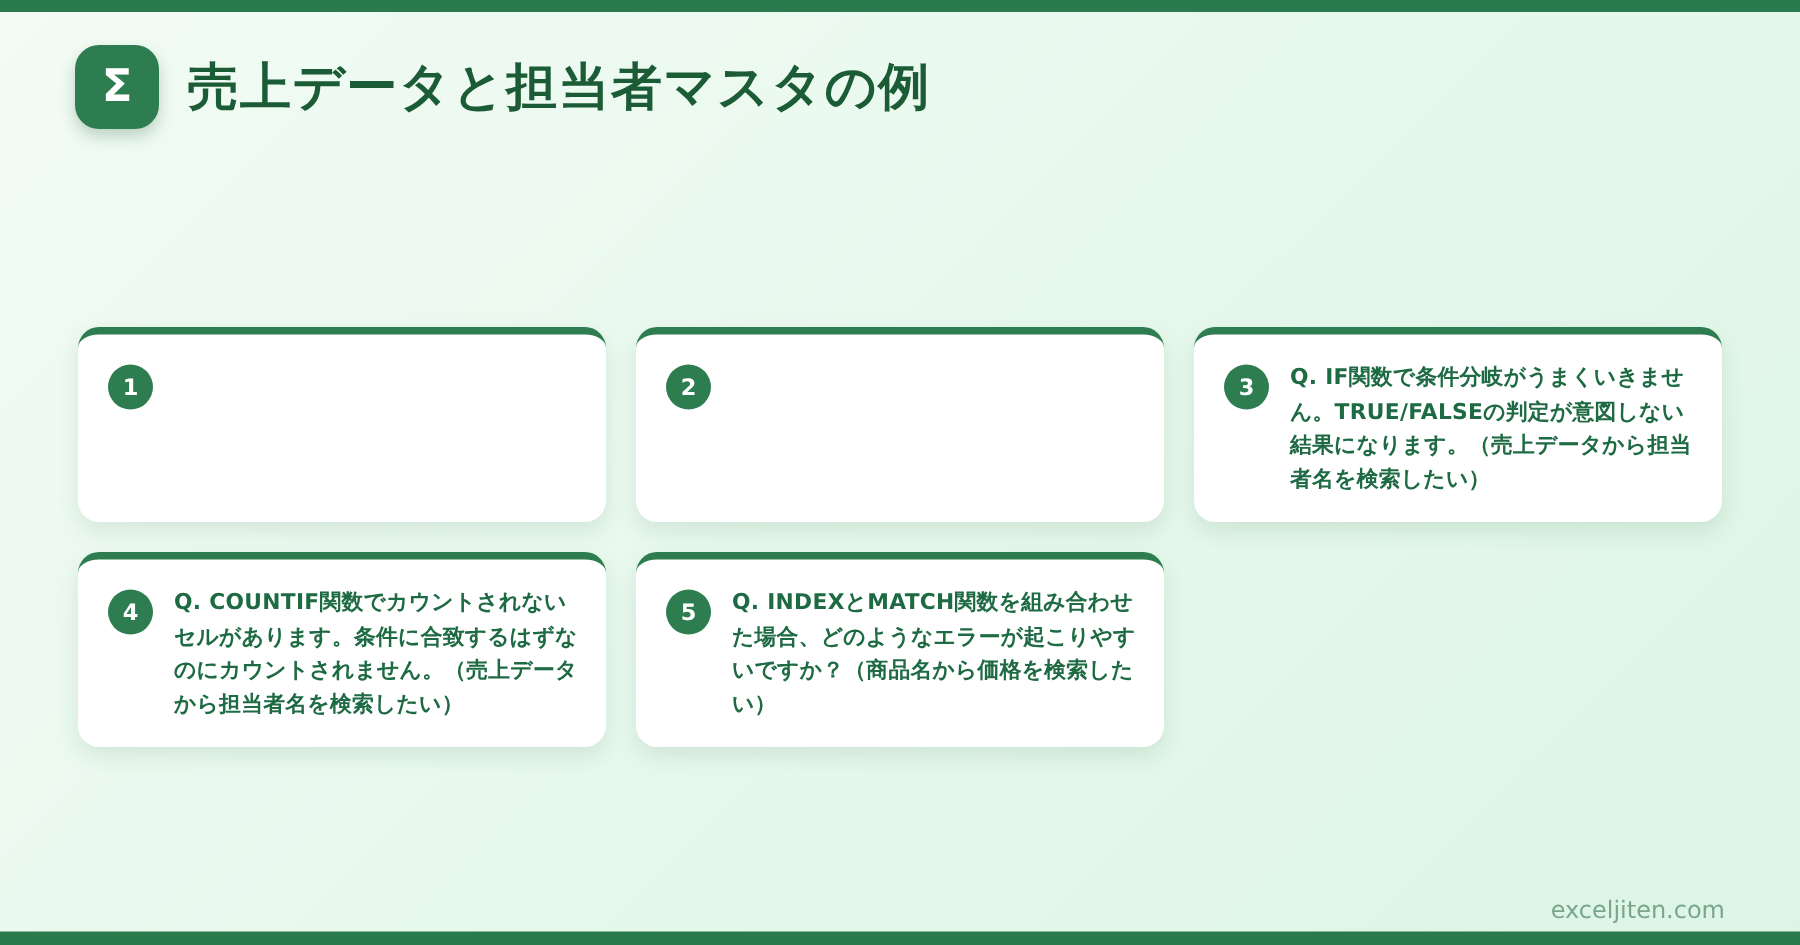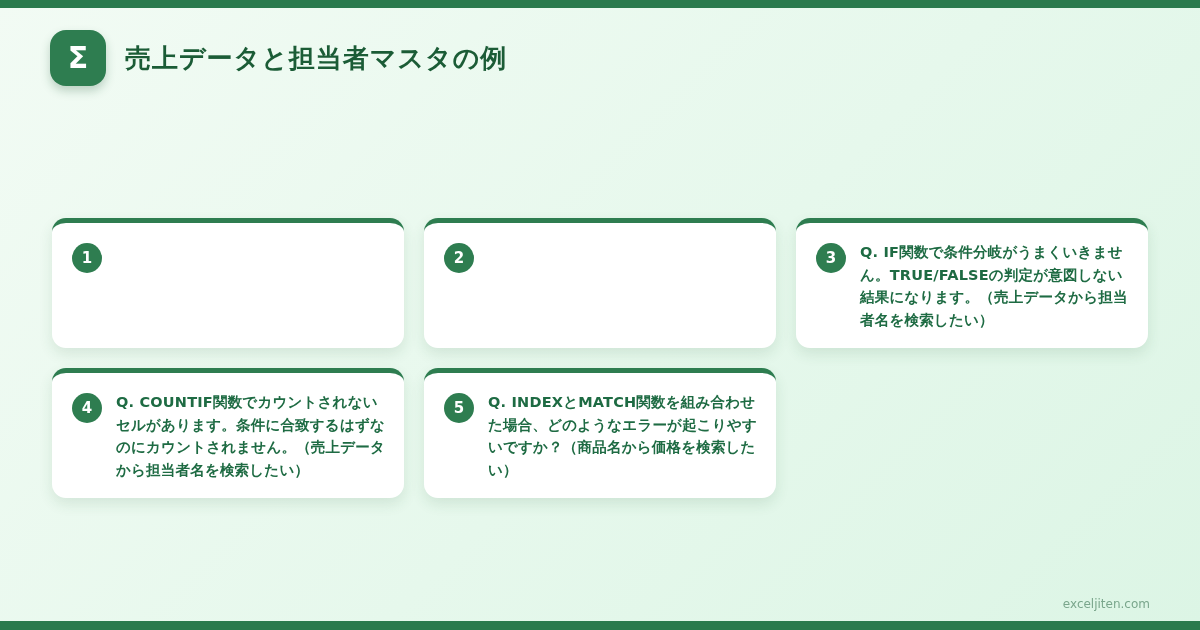--- a/index.html
+++ b/index.html
@@ -33,21 +33,21 @@
     box-shadow: 0 5px 10px rgba(30, 90, 55, 0.25);
   }
   .logo-badge .sigma {
     color: #ffffff;
     font-size: 30px;
     font-weight: bold;
     line-height: 1;
   }
   .page-title {
     margin-left: 19px;
-    font-size: 26px;
+    font-size: 34px;
     font-weight: 800;
     color: #1b5c36;
     letter-spacing: 1px;
   }
 
   .cards-grid {
     position: absolute; top: 218px; left: 52px;
     width: 1096px;
     display: grid;
     grid-template-columns: repeat(3, 352px);
@@ -81,21 +81,21 @@
     font-weight: 700;
     color: #1e6b43;
     letter-spacing: 0.2px;
     margin-top: -2px;
   }
 
   .footer-url {
     position: absolute;
     right: 50px;
     top: 597px;
-    font-size: 12px;
+    font-size: 16px;
     color: #7aa68c;
   }
 </style>
 </head>
 <body>
 
 <div class="top-bar"></div>
 
 <div class="header">
   <div class="logo-badge">

